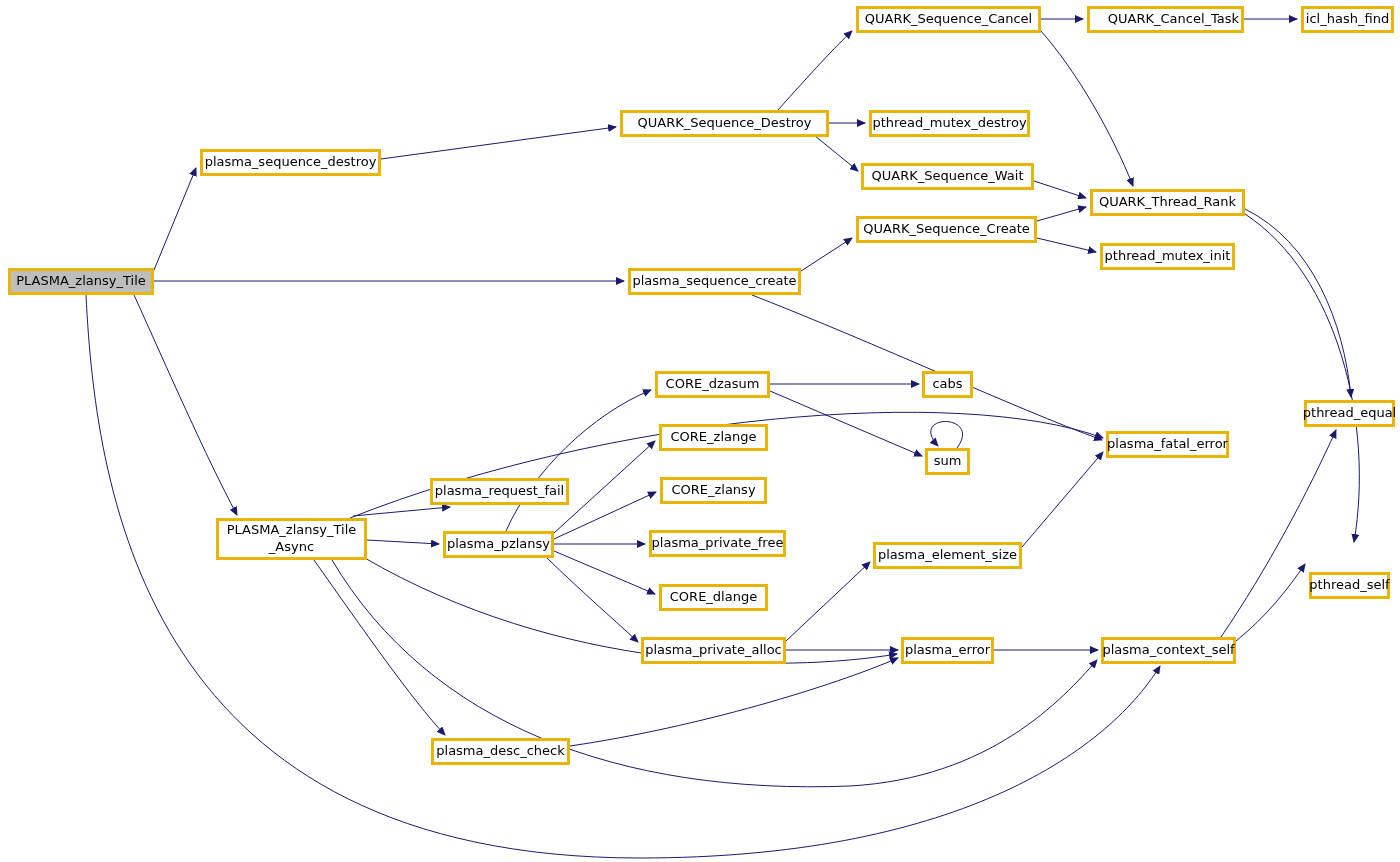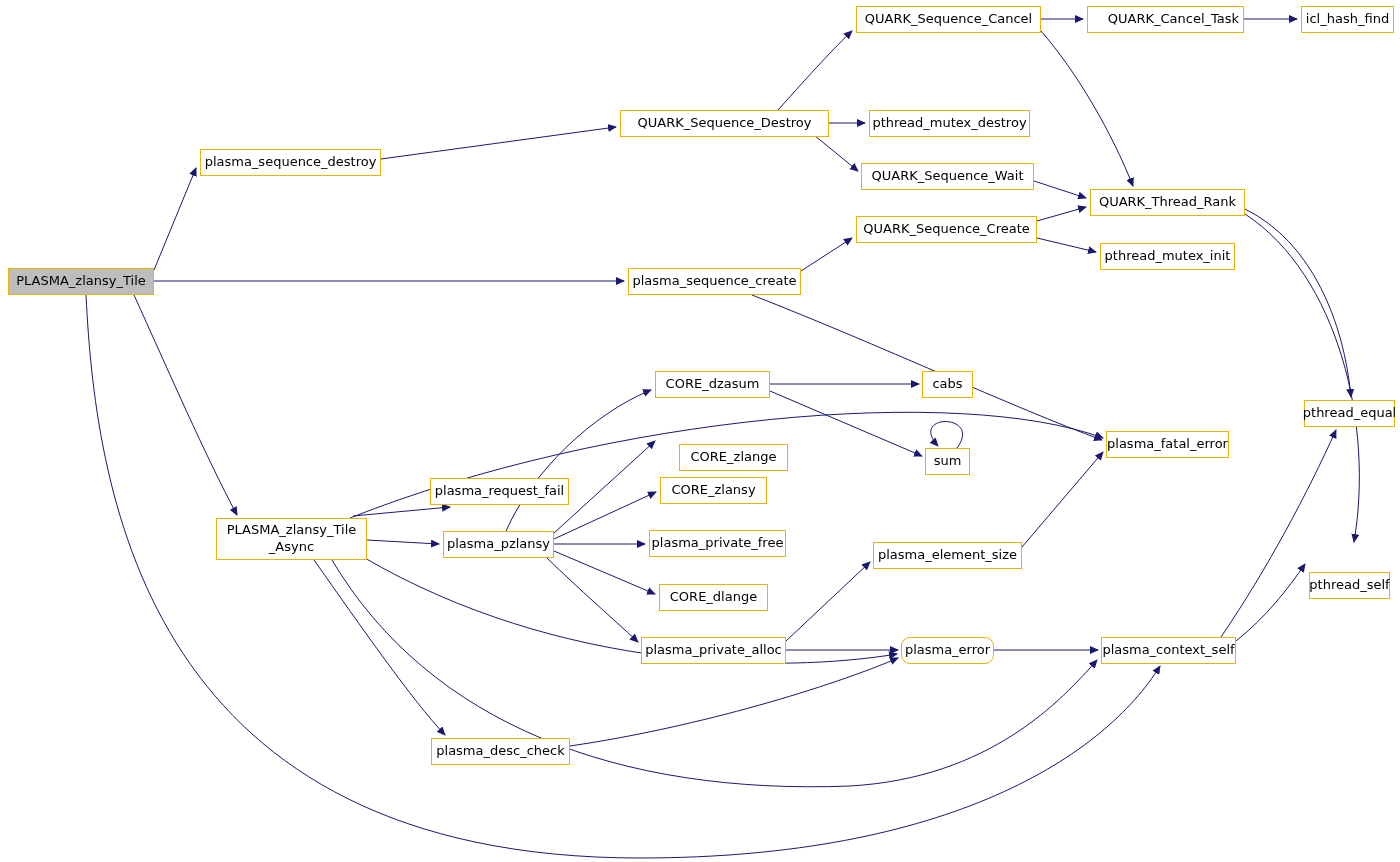--- a/index.html
+++ b/index.html
@@ -10,21 +10,21 @@
     background:#ffffff;
     overflow:hidden;
   }
   svg.edge-layer { position:absolute; left:0; top:0; width:1400px; height:862px; }
   path.edge { fill:none; stroke:#191970; stroke-width:1; }
   .node {
     position:absolute;
     display:flex; align-items:center; justify-content:center;
     box-sizing:border-box;
     background:#ffffff;
-    border:1px solid #eab308;
+    border:3px solid #eab308;
     color:#000000;
     font-size:13px;
     line-height:1.3;
     text-align:center;
     white-space:pre-line;
     cursor:pointer;
   }
   .node.highlighted { background:#bdbdbd; cursor:default; }
 </style>
 </head>
@@ -91,28 +91,28 @@
       <div class="node" style="left: 861px; top: 163px; width: 173px; height: 27px;">QUARK_Sequence_Wait</div>
       <div class="node" style="left: 1090px; top: 189px; width: 155px; height: 27px;">QUARK_Thread_Rank</div>
       <div class="node" style="left: 856px; top: 216px; width: 181px; height: 27px;">QUARK_Sequence_Create</div>
       <div class="node" style="left: 1100px; top: 243px; width: 135px; height: 27px;">pthread_mutex_init</div>
       <div class="node" style="left: 628px; top: 268px; width: 173px; height: 27px;">plasma_sequence_create</div>
       <div class="node" style="left: 1304px; top: 400px; width: 91px; height: 27px;">pthread_equal</div>
       <div class="node" style="left: 655px; top: 371px; width: 115px; height: 27px;">CORE_dzasum</div>
       <div class="node" style="left: 922px; top: 371px; width: 51px; height: 27px;">cabs</div>
       <div class="node" style="left: 925px; top: 448px; width: 45px; height: 27px;">sum</div>
       <div class="node" style="left: 1106px; top: 431px; width: 123px; height: 27px;">plasma_fatal_error</div>
-      <div class="node" style="left: 659px; top: 444px; width: 109px; height: 27px; margin-left: 20px;">CORE_zlange</div>
+      <div class="node" style="left: 659px; top: 424px; width: 109px; height: 27px;">CORE_zlange</div>
       <div class="node" style="left: 430px; top: 478px; width: 139px; height: 27px;">plasma_request_fail</div>
       <div class="node" style="left: 660px; top: 477px; width: 107px; height: 27px;">CORE_zlansy</div>
       <div class="node" style="left: 216px; top: 518px; width: 151px; height: 42px;">PLASMA_zlansy_Tile
 _Async</div>
       <div class="node" style="left: 443px; top: 531px; width: 111px; height: 27px;">plasma_pzlansy</div>
       <div class="node" style="left: 649px; top: 530px; width: 137px; height: 27px;">plasma_private_free</div>
       <div class="node" style="left: 873px; top: 542px; width: 149px; height: 27px;">plasma_element_size</div>
       <div class="node" style="left: 1309px; top: 572px; width: 81px; height: 27px;">pthread_self</div>
       <div class="node" style="left: 659px; top: 584px; width: 109px; height: 27px;">CORE_dlange</div>
       <div class="node" style="left: 641px; top: 637px; width: 145px; height: 27px;">plasma_private_alloc</div>
-      <div class="node" style="left: 901px; top: 637px; width: 93px; height: 27px; border-radius: 9px;">plasma_error</div>
+      <div class="node" style="left: 901px; top: 637px; width: 93px; height: 27px;">plasma_error</div>
       <div class="node" style="left: 1101px; top: 637px; width: 135px; height: 27px;">plasma_context_self</div>
       <div class="node" style="left: 431px; top: 738px; width: 139px; height: 27px;">plasma_desc_check</div>
     </div>
 </div>
 
 </body></html>

